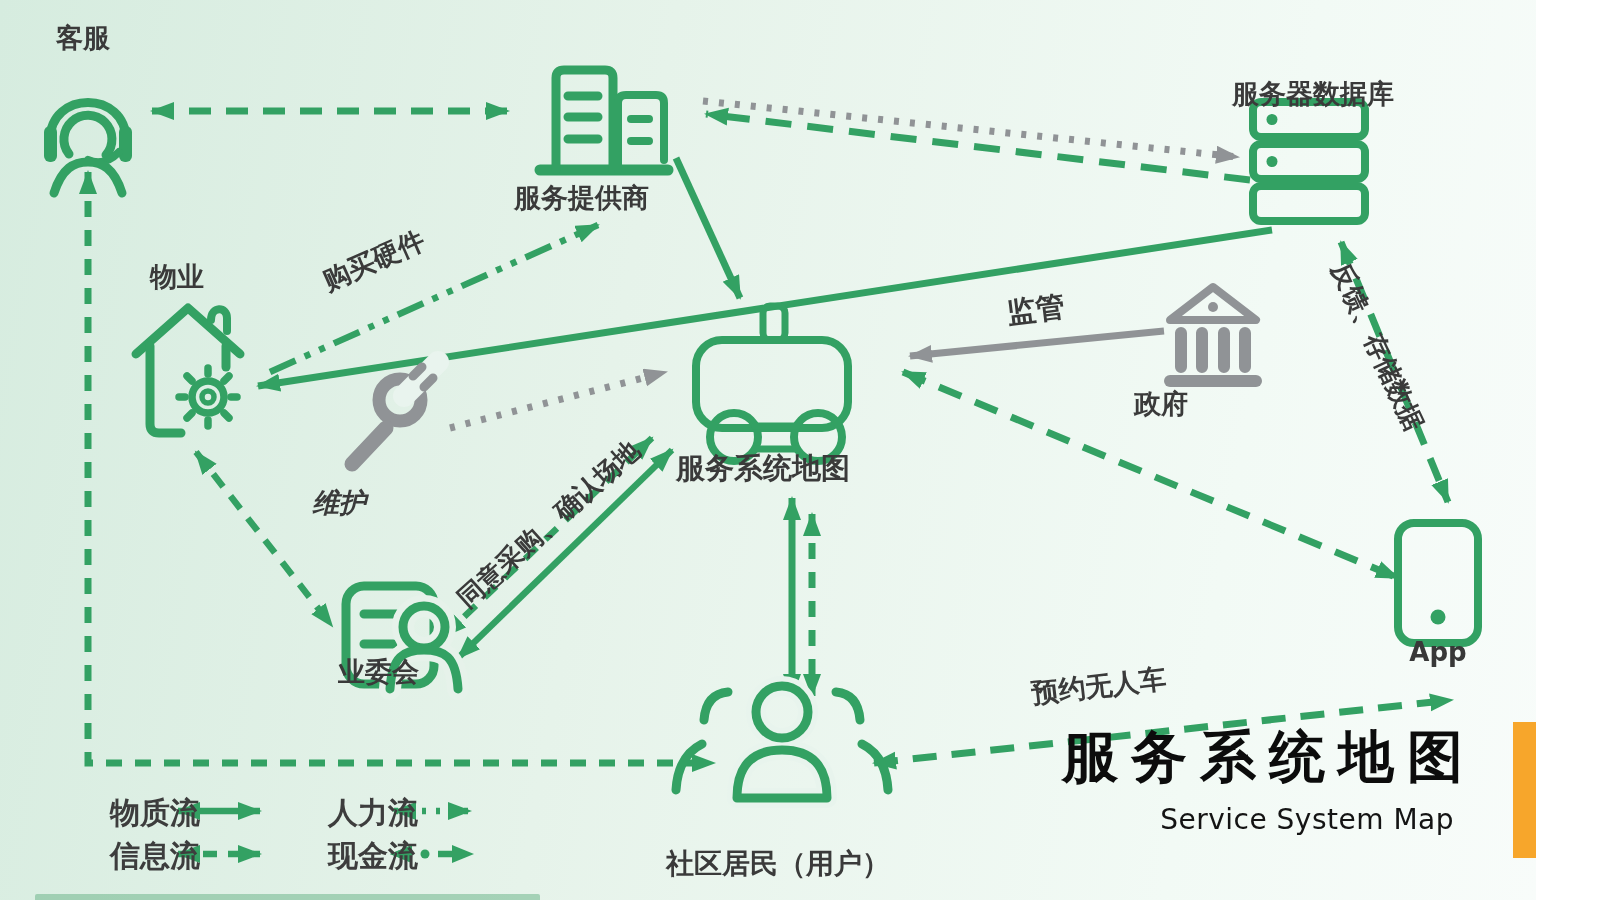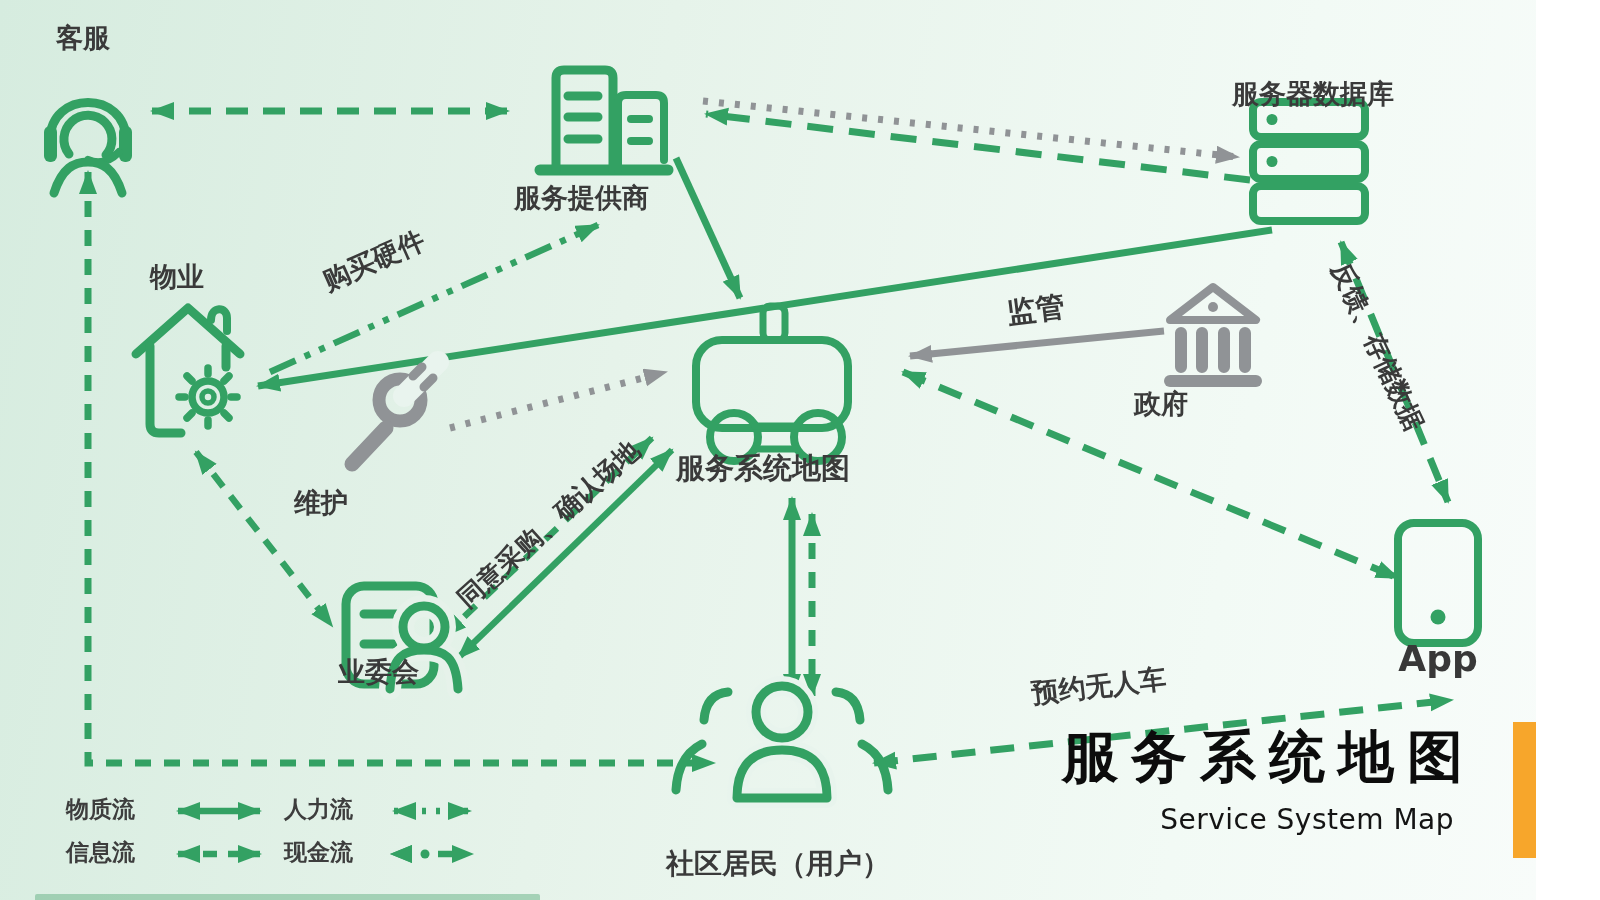--- a/index.html
+++ b/index.html
@@ -9,37 +9,37 @@
     font-family:"DejaVu Sans",sans-serif;
   }
   #diagram-svg{position:absolute;left:0;top:0;}
   .lbl{
     position:absolute; font-weight:700; color:#3a3a3a; white-space:nowrap;
     font-family:"DejaVu Sans",sans-serif; line-height:1.15;
   }
   .node-lbl{font-size:27px;}
   .edge-lbl{font-size:26px;}
   .rot{transform-origin:0 0;}
-  #app-label{font-size:36px;font-weight:600;color:#383838;width:80px;text-align:center;}
+  #app-label{font-size:26px;font-weight:600;color:#383838;width:80px;text-align:center;}
   #title-zh{
     position:absolute; right:60px; top:720px; font-size:56px; font-weight:800;
     letter-spacing:13px; color:#0c0c0c; white-space:nowrap;
   }
   #title-en{
     position:absolute; right:82px; top:803px; font-size:28px; font-weight:500;
     color:#141414; white-space:nowrap; letter-spacing:0.5px;
   }
   #orange-bar{
     position:absolute; right:0; top:722px; width:23px; height:136px; background:#F7A62B;
   }
   #bottom-strip{
     position:absolute; left:35px; bottom:0; width:505px; height:6px;
     background:#6fb68d; opacity:.55; border-radius:2px 2px 0 0;
   }
-  .legend-lbl{font-size:23px;font-weight:700;color:#3d3d3d;}
+  .legend-lbl{font-size:30px;font-weight:700;color:#3d3d3d;margin-left:44px;}
 </style>
 </head>
 <body>
 
 <div id="stage">
 
   <svg id="diagram-svg" width="1600" height="900" viewBox="0 0 1600 900">
     <defs>
       <marker id="mg" markerUnits="userSpaceOnUse" markerWidth="26" markerHeight="20" refX="22" refY="9" orient="auto-start-reverse">
         <path d="M0,0 L24,9 L0,18 Z" fill="#33A163"></path>
@@ -186,21 +186,21 @@
         <path d="M 438,854 L 456,854" stroke="#33A163" stroke-width="6.5"></path>
         <polygon points="474,854 452,845 452,863" fill="#33A163"></polygon>
       </g>
     </g>
   </svg>
 
   <div class="lbl node-lbl" style="left:56px;top:22px;">客服</div>
   <div class="lbl node-lbl" style="left:514px;top:182px;">服务提供商</div>
   <div class="lbl node-lbl" style="left:1232px;top:66px;margin-top:12px;">服务器数据库</div>
   <div class="lbl node-lbl" style="left:150px;top:261px;">物业</div>
-  <div class="lbl node-lbl" style="left:294px;top:487px;">维护</div>
+  <div class="lbl node-lbl" style="left:312px;top:487px;font-style:italic;">维护</div>
   <div class="lbl node-lbl" style="left:676px;top:452px;font-size:29px;">服务系统地图</div>
   <div class="lbl node-lbl" style="left:1134px;top:388px;">政府</div>
   <div class="lbl node-lbl" style="left:338px;top:656px;">业委会</div>
   <div class="lbl node-lbl" style="left:666px;top:802px;font-size:28px;margin-top:46px;">社区居民（用户）</div>
   <div class="lbl" id="app-label" style="left:1398px;top:638px;">App</div>
 
   <div class="lbl edge-lbl rot" style="left:318px;top:268px;transform:rotate(-24deg);font-size:27px;">购买硬件</div>
   <div class="lbl edge-lbl rot" style="left:1005px;top:297px;transform:rotate(-7deg);font-size:29px;">监管</div>
   <div class="lbl edge-lbl rot" style="left:452px;top:592px;transform:rotate(-42deg);">同意采购、确认场地</div>
   <div class="lbl edge-lbl rot" style="left:1352px;top:258px;transform:rotate(65deg);">反馈、存储数据</div>

